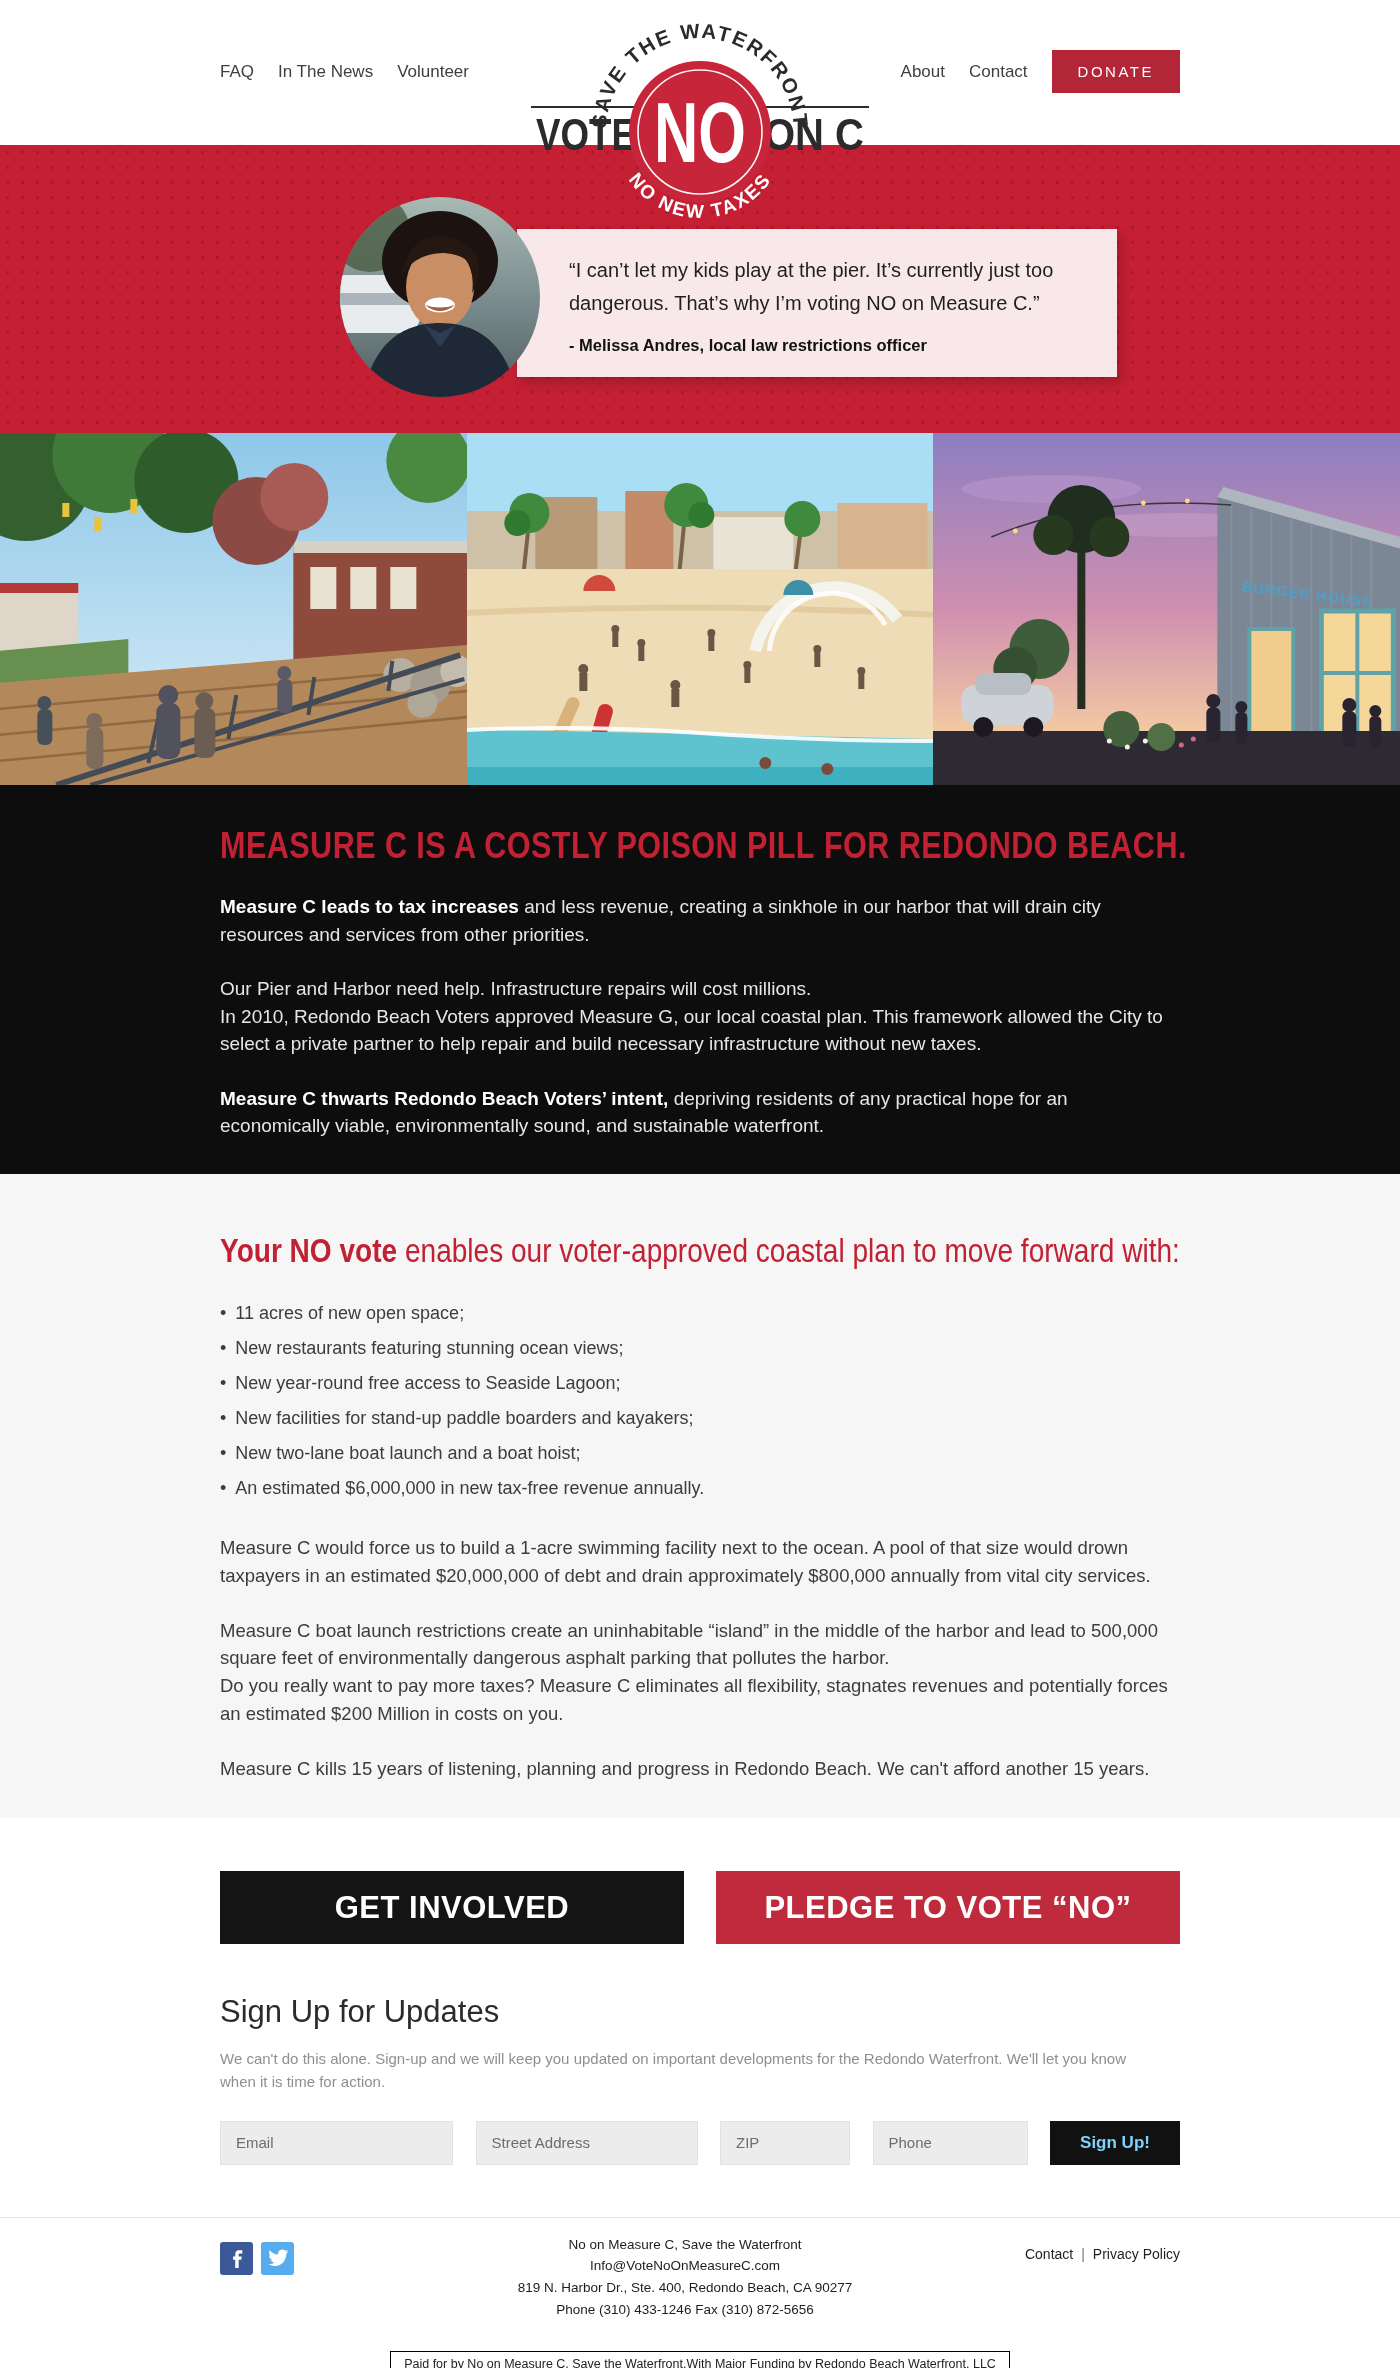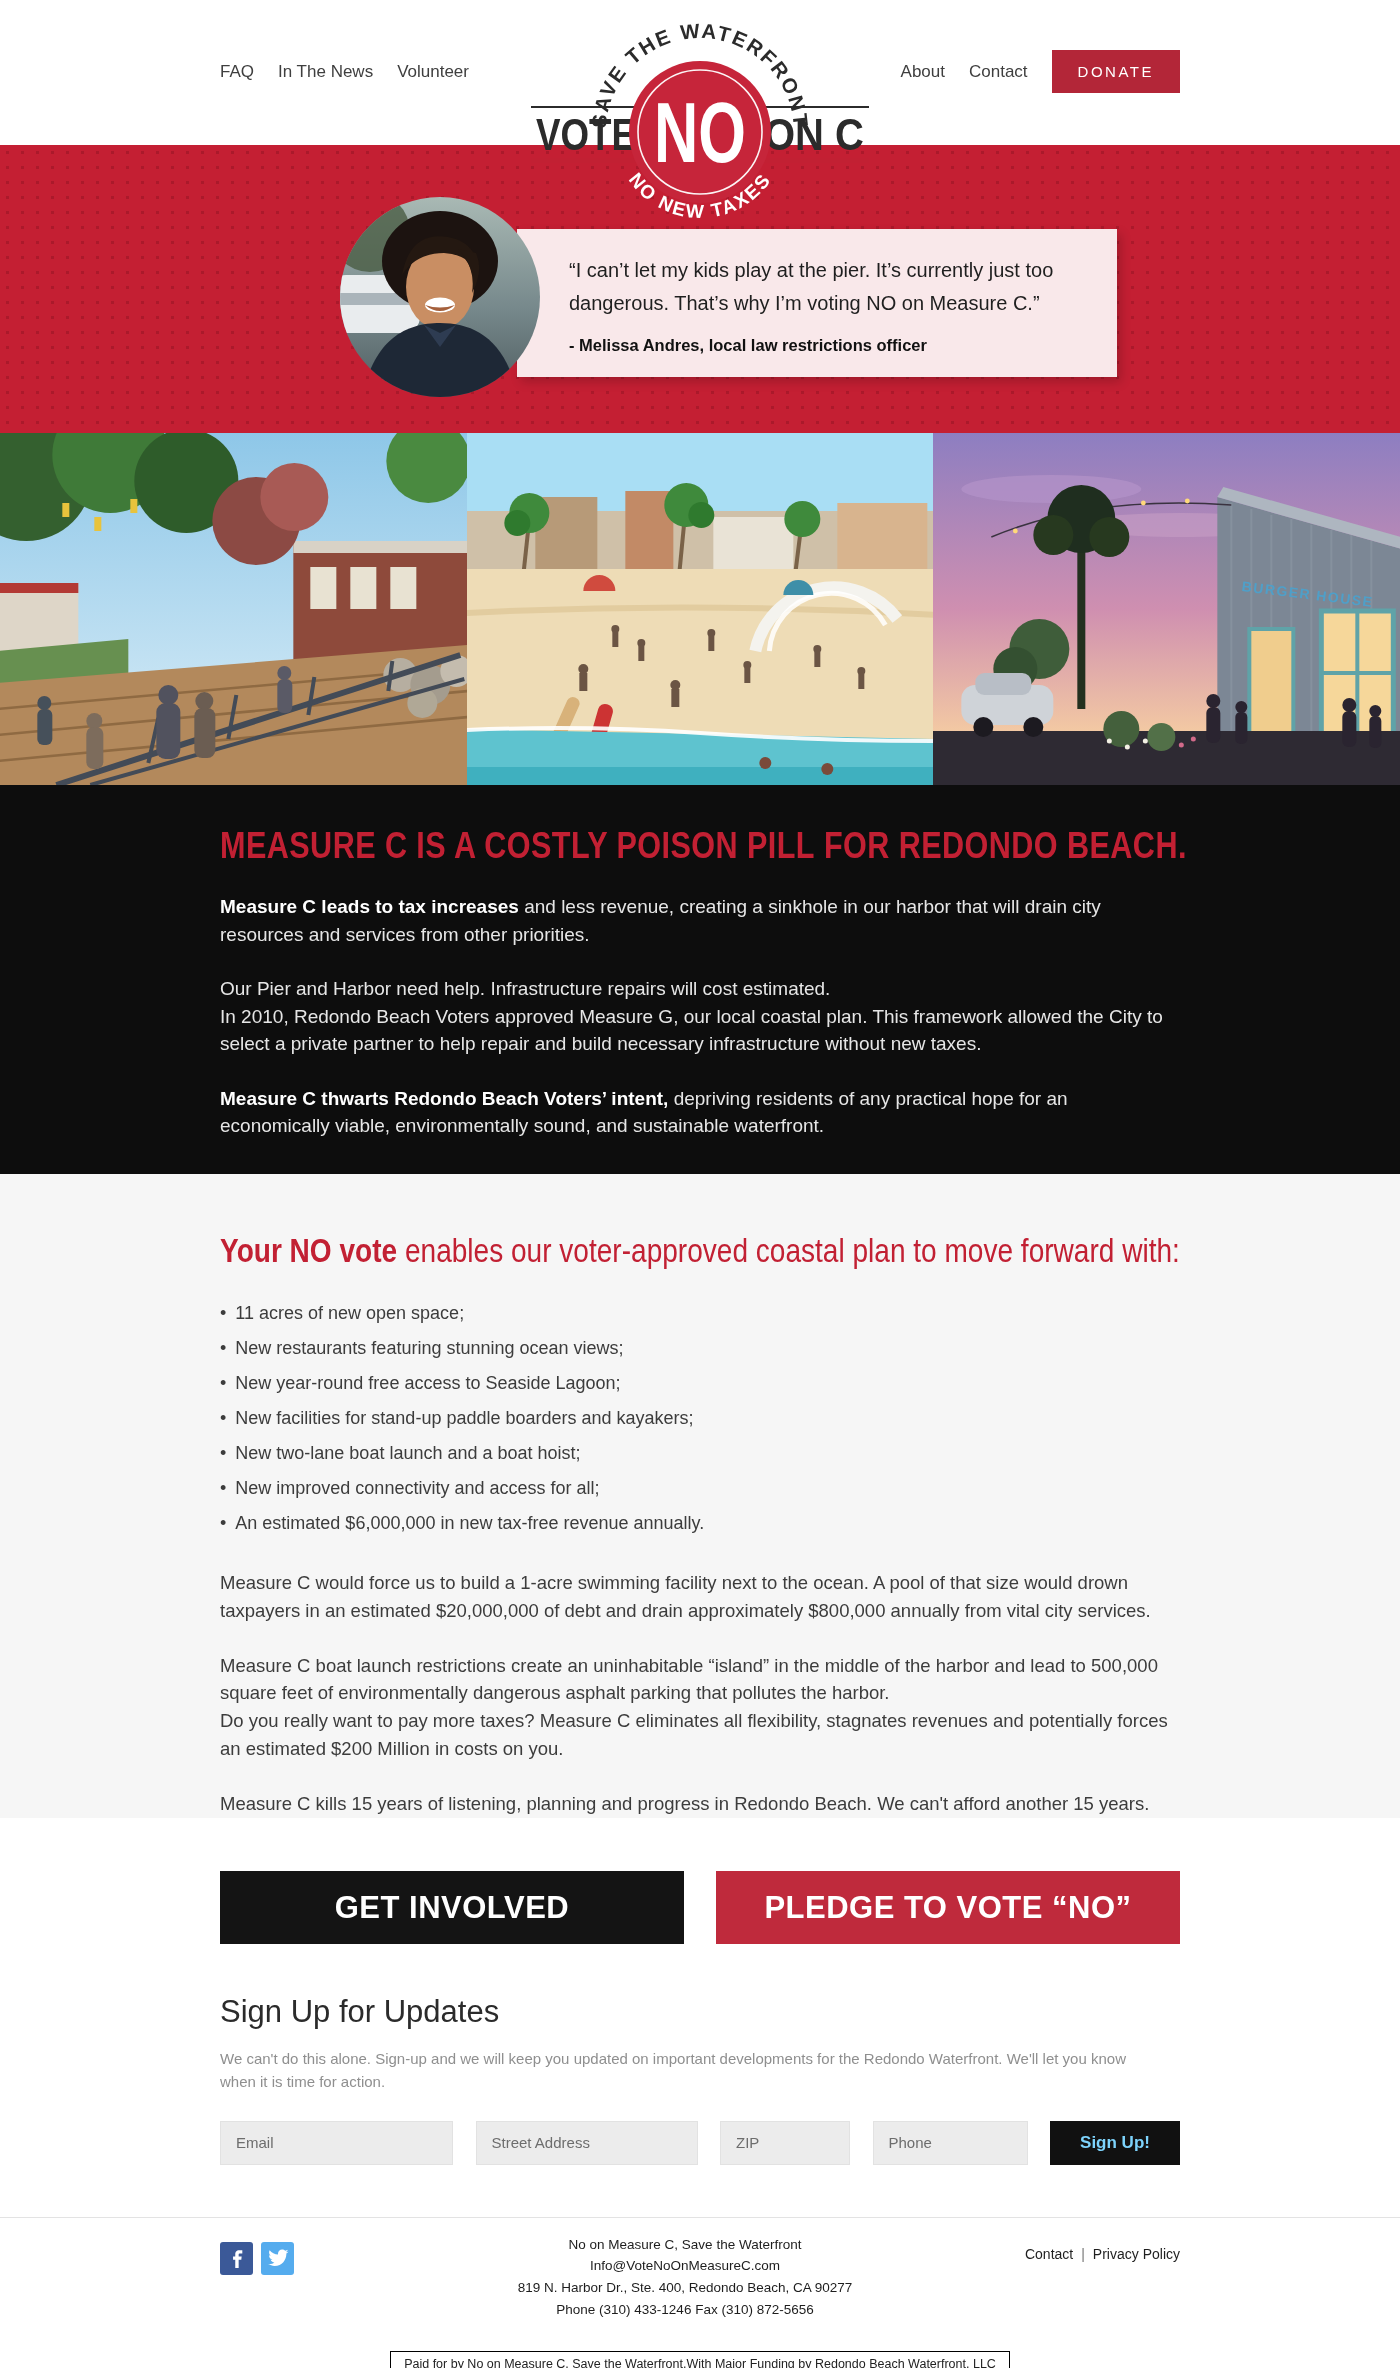--- a/index.html
+++ b/index.html
@@ -354,37 +354,36 @@
       </g>
     </svg>
   </figure>
 </section>
 
 <section class="poison">
   <div class="container">
     <h2><span class="cond"><span>MEASURE C IS A COSTLY </span><span class="heavier">POISON PILL</span><span> FOR REDONDO BEACH.</span></span></h2>
     <p><b>Measure C leads to tax increases</b><span> and less revenue, creating a sinkhole in our harbor that will drain city resources and services from other priorities.</span></p>
     <p>
-        <span class="pline">Our Pier and Harbor need help. Infrastructure repairs will cost estimated.</span>
+        <span class="pline">Our Pier and Harbor need help. Infrastructure repairs will cost millions.</span>
         <span class="pline">In 2010, Redondo Beach Voters approved Measure G, our local coastal plan. This framework allowed the City to select a private partner to help repair and build necessary infrastructure without new taxes.</span>
       </p>
     <p><b>Measure C thwarts Redondo Beach Voters’ intent,</b><span> depriving residents of any practical hope for an economically viable, environmentally sound, and sustainable waterfront.</span></p>
   </div>
 </section>
 
 <section class="novote">
   <div class="container">
     <h2><span class="cond"><b>Your NO vote</b><span> enables our voter-approved coastal plan to move forward with:</span></span></h2>
     <ul>
       <li>11 acres of new open space;</li>
       <li>New restaurants featuring stunning ocean views;</li>
       <li>New year-round free access to Seaside Lagoon;</li>
       <li>New facilities for stand-up paddle boarders and kayakers;</li>
       <li>New two-lane boat launch and a boat hoist;</li>
-      <li>New improved connectivity and access for all;</li>
       <li>An estimated $6,000,000 in new tax-free revenue annually.</li>
     </ul>
     <p>Measure C would force us to build a 1-acre swimming facility next to the ocean. A pool of that size would drown taxpayers in an estimated $20,000,000 of debt and drain approximately $800,000 annually from vital city services.</p>
     <p>
         <span class="pline">Measure C boat launch restrictions create an uninhabitable “island” in the middle of the harbor and lead to 500,000 square feet of environmentally dangerous asphalt parking that pollutes the harbor.</span>
         <span class="pline">Do you really want to pay more taxes?  Measure C eliminates all flexibility, stagnates revenues and potentially forces an estimated $200 Million in costs on you.</span>
       </p>
     <p class="final">
         <span class="pline">Measure C kills 15 years of listening, planning and progress in Redondo Beach. We can't afford another 15 years.</span>
         <span class="pline"></span>

